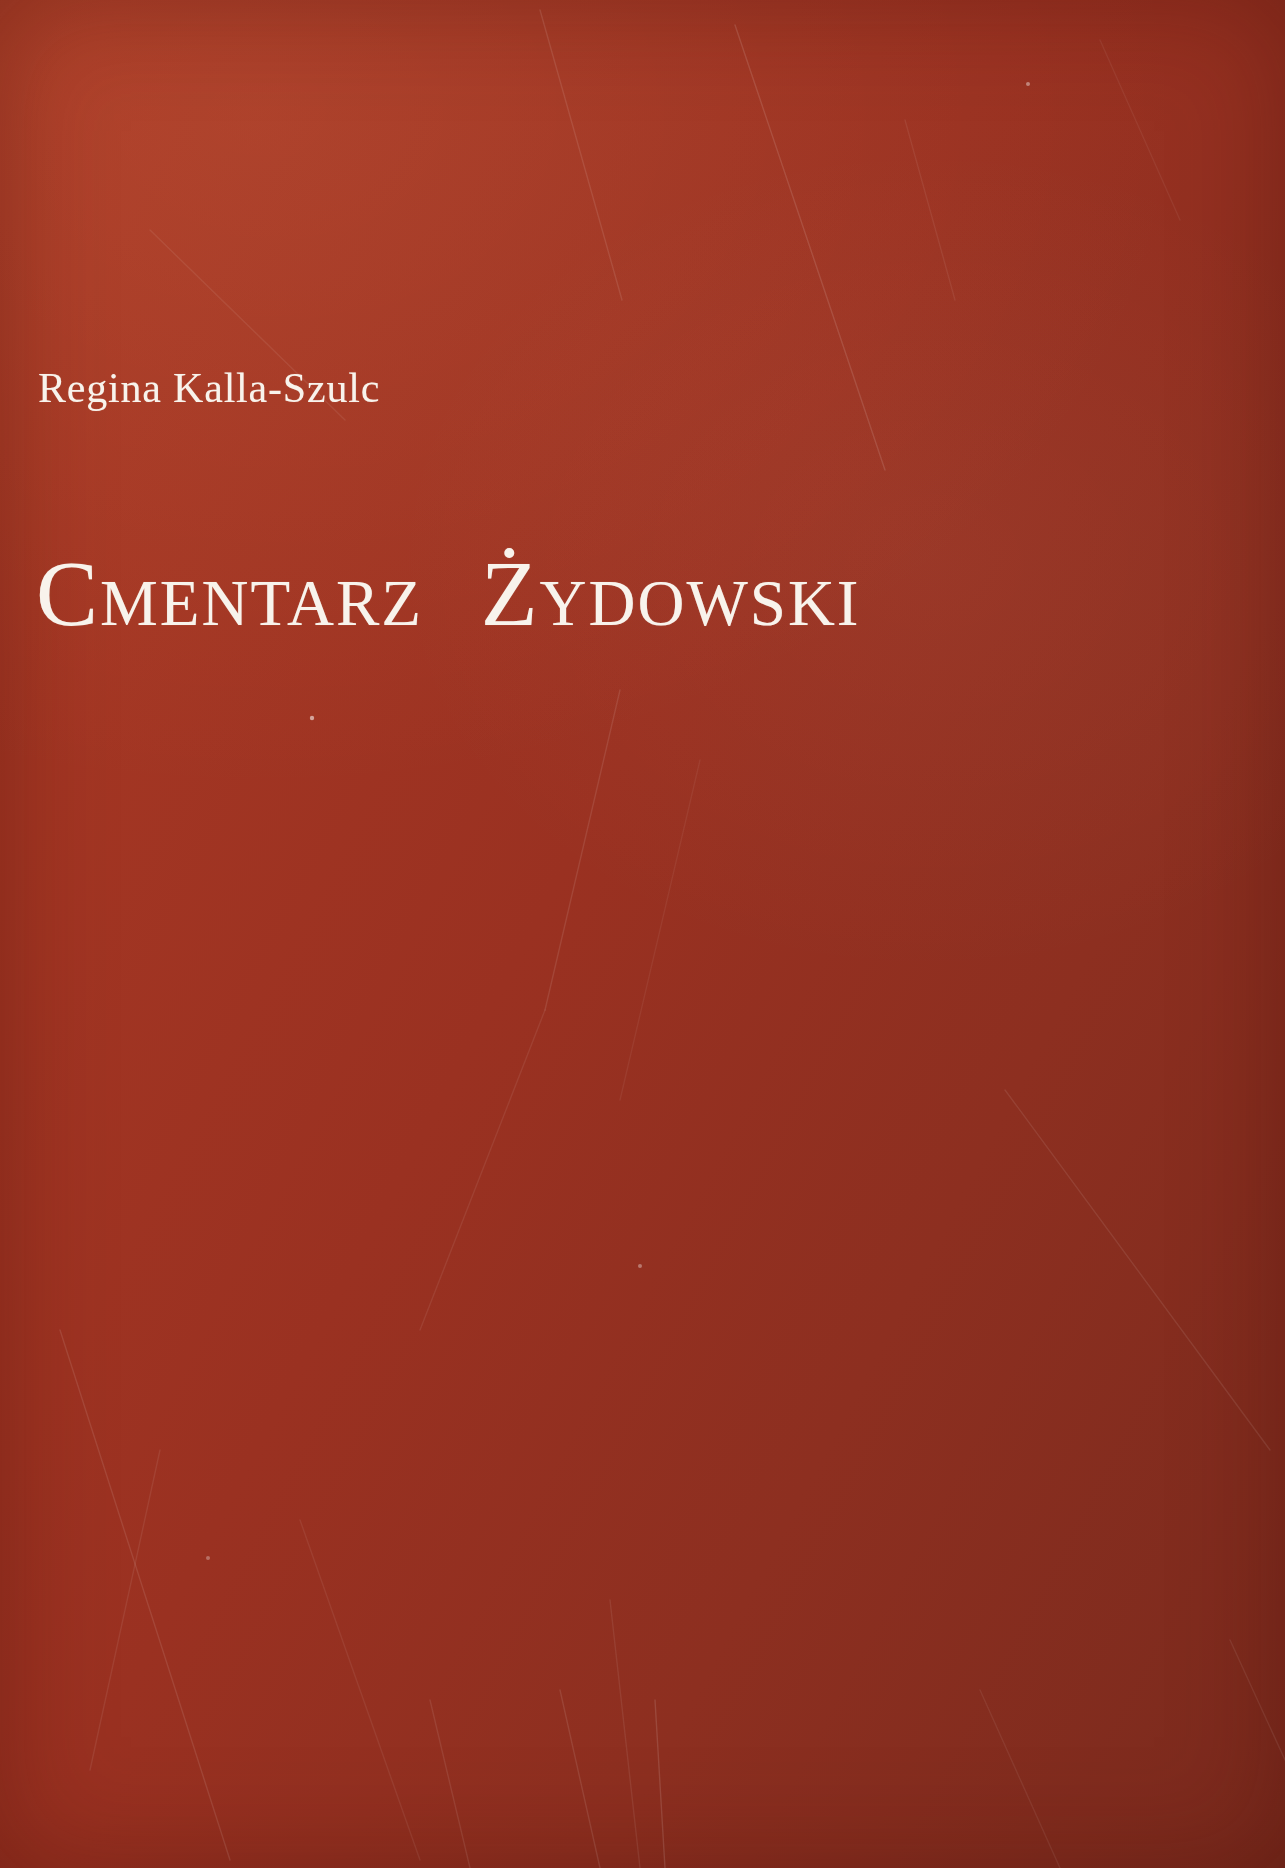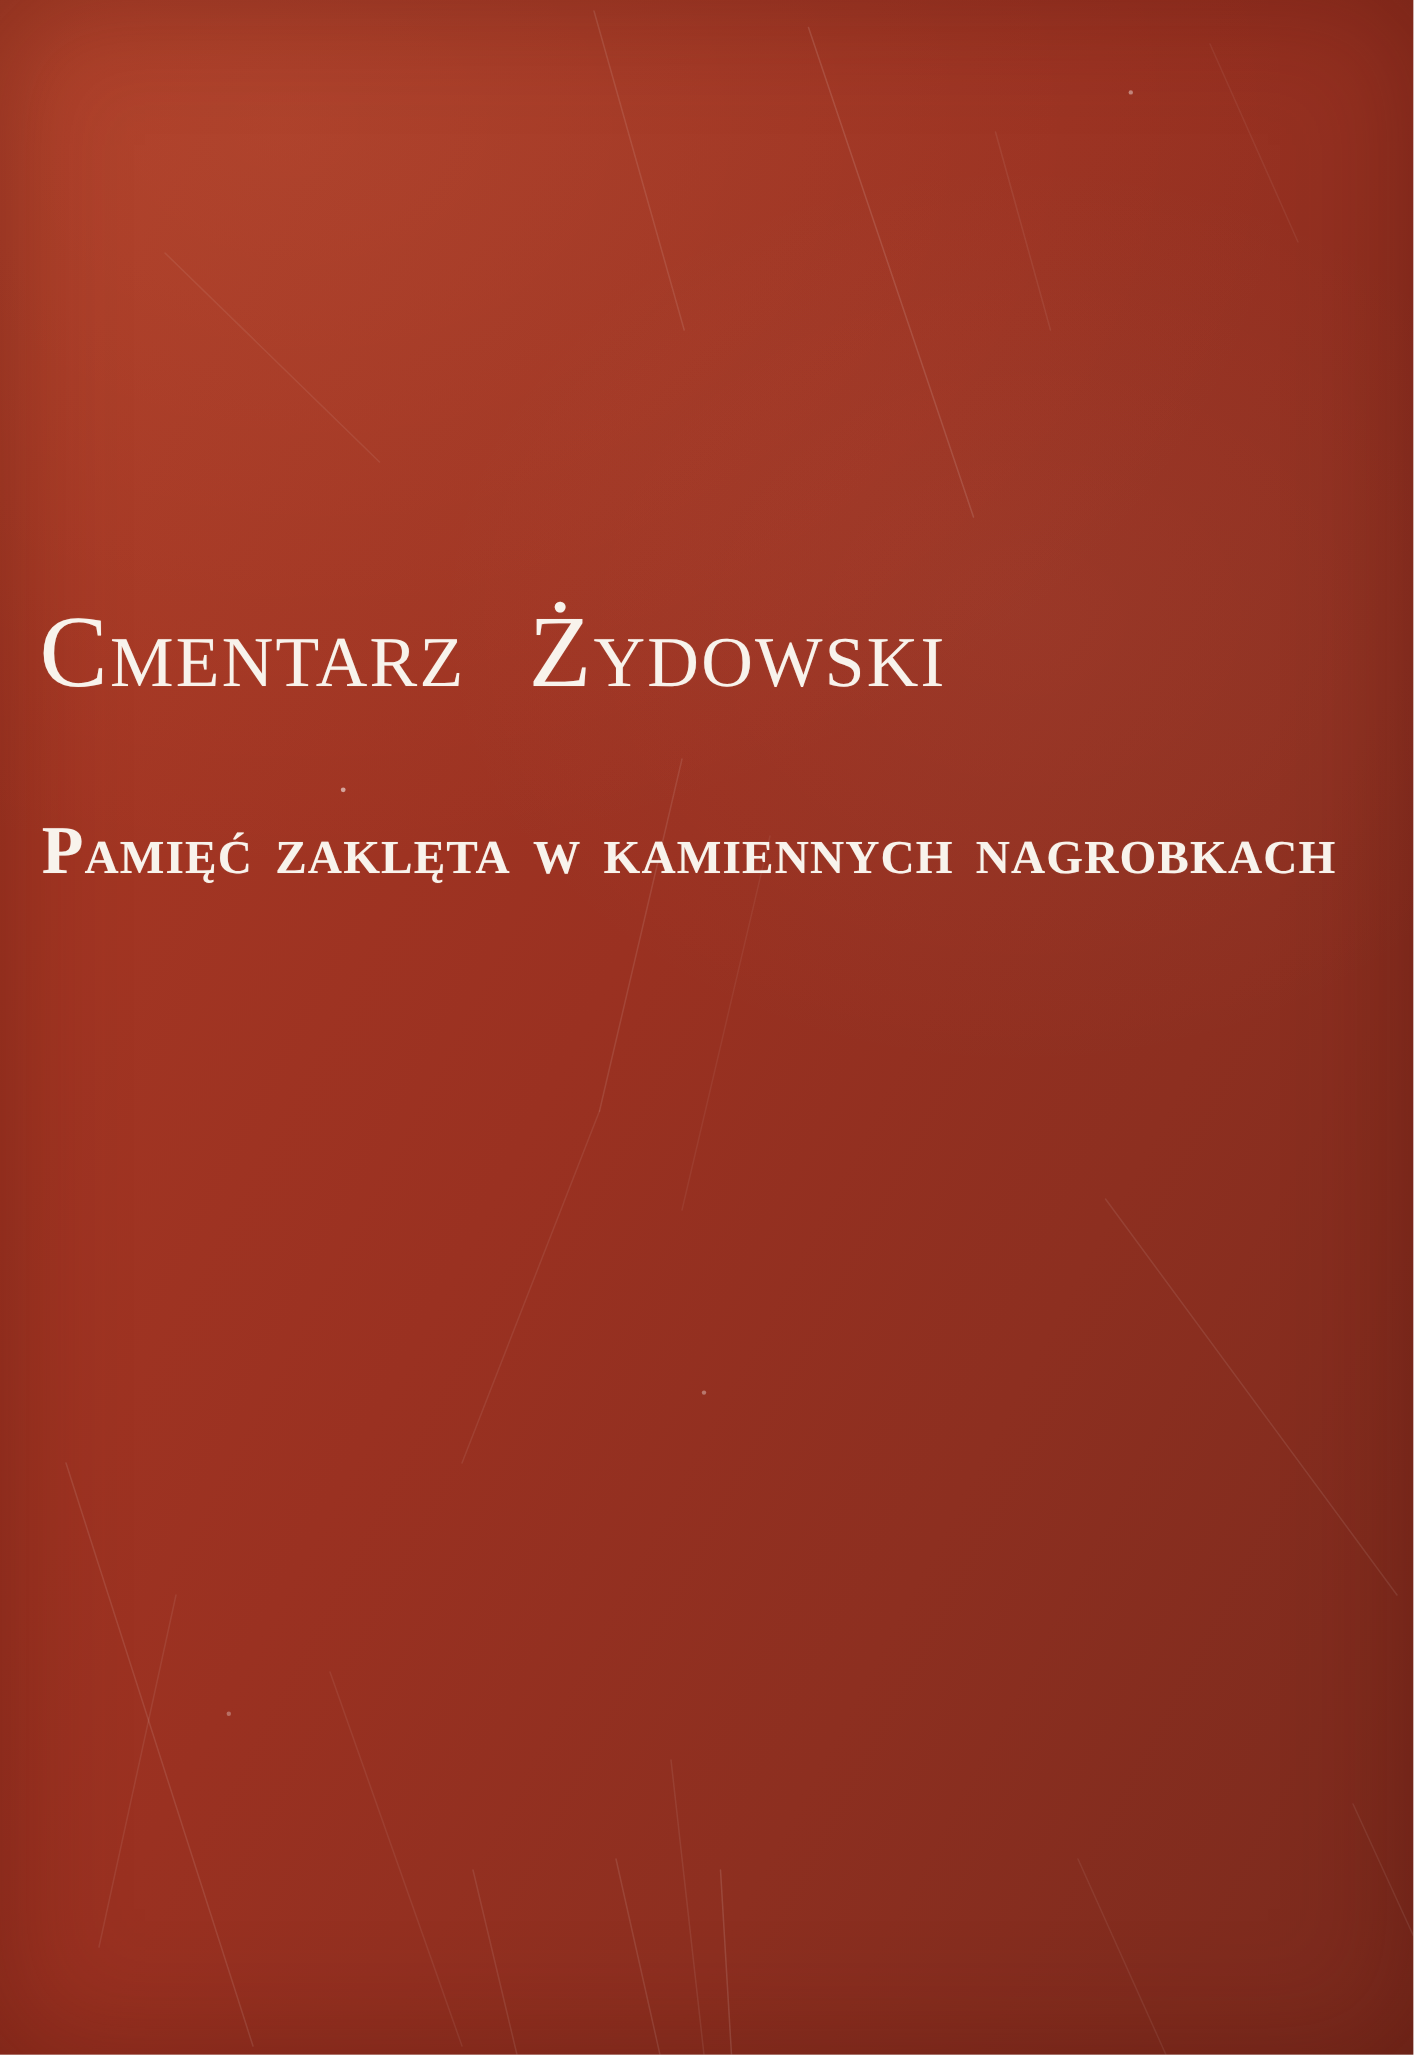--- a/index.html
+++ b/index.html
@@ -99,20 +99,20 @@
       <line x1="1230" y1="1640" x2="1285" y2="1760" opacity="0.08"></line>
     </g>
     <g fill="#ffffff">
       <circle cx="312" cy="718" r="2.2" opacity="0.55"></circle>
       <circle cx="1028" cy="84" r="2" opacity="0.40"></circle>
       <circle cx="640" cy="1266" r="2" opacity="0.35"></circle>
       <circle cx="208" cy="1558" r="2" opacity="0.30"></circle>
     </g>
   </svg>
 
+  <div class="author">Regina Kalla-Szulc</div>
 
   <h1 class="title">
     <span class="line line-1">Cmentarz Żydowski</span>
   </h1>
 
-  <div class="subtitle">Pamięć zaklęta w kamiennych nagrobkach</div>
 
 </div>
 
 </body></html>

